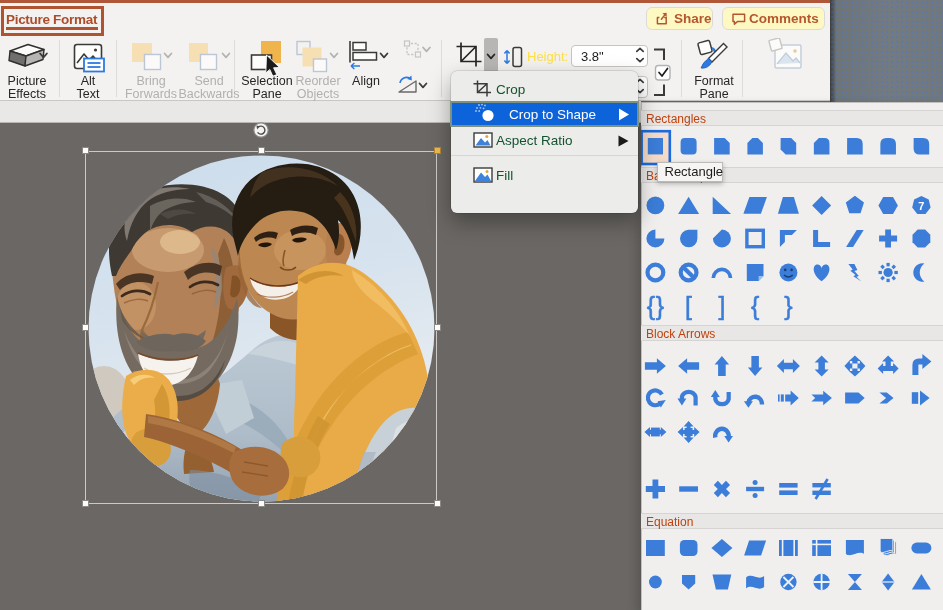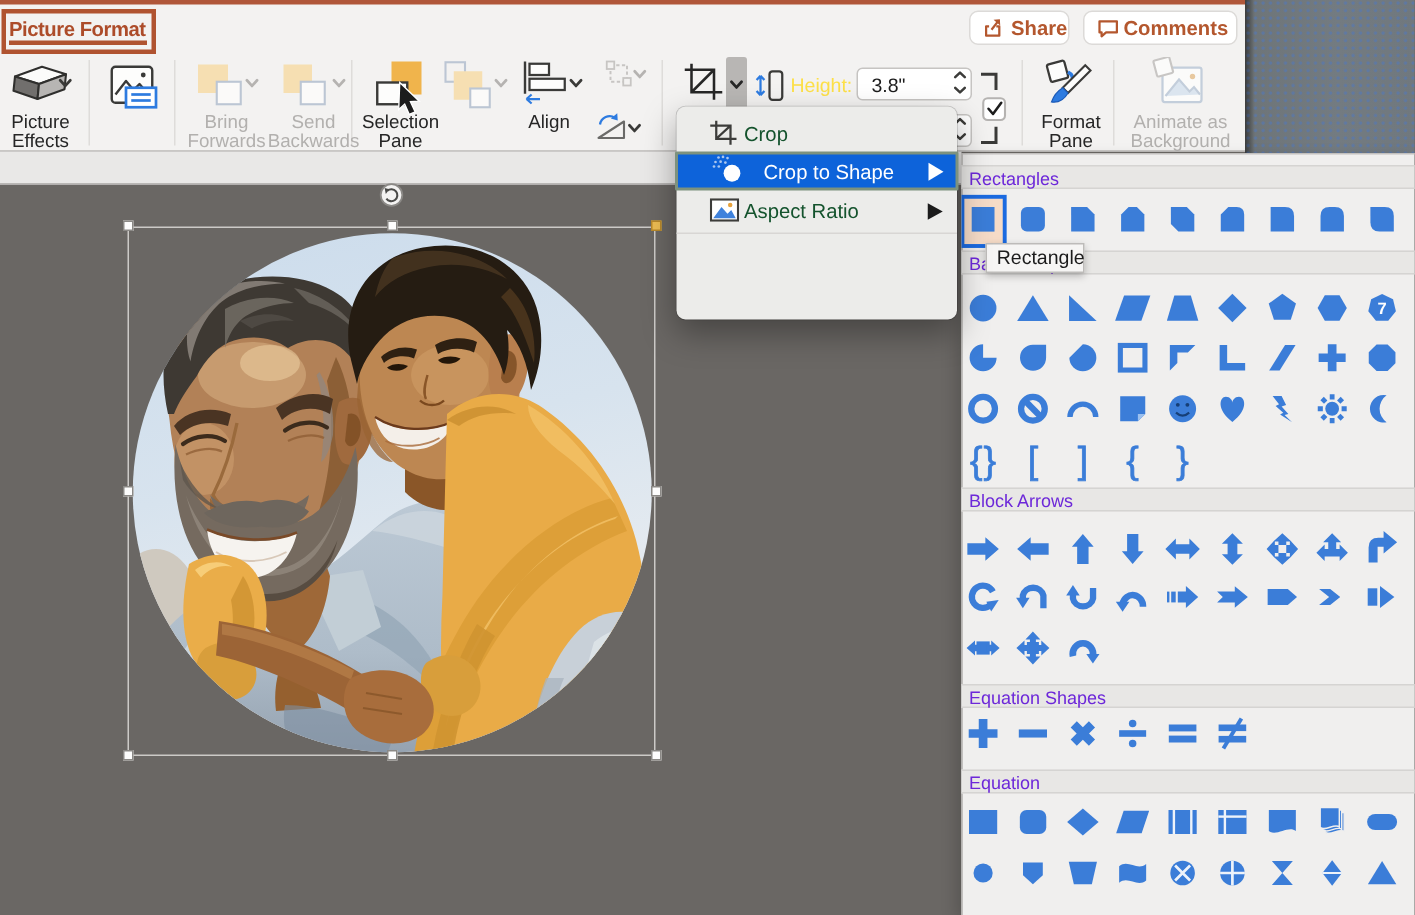--- a/index.html
+++ b/index.html
@@ -8,25 +8,25 @@
 #topbar{left:0;top:0;width:830px;height:3px;background:#b0573a}
 #desktop{left:830px;top:0;width:113px;height:102px;background-image:radial-gradient(circle at 2px 2px, rgba(80,120,190,0.55) 0.9px, rgba(80,120,190,0) 1.3px),linear-gradient(to right,#5b5d5e 0,#6e7579 7px,#737b81 55%,#70787e 100%);background-size:5px 5px,100% 100%;z-index:4}
 #strip{left:0;top:101px;width:641px;height:22px;background:#e9e8e7;border-bottom:1px solid #b9b7b5;z-index:2}
 #canvas{left:0;top:124px;width:641px;height:486px;background:#6a6764;z-index:1}
 .lbl{position:absolute;font-size:12.5px;line-height:13.4px;text-align:center;color:#262626;white-space:pre}
 .dis{color:#b2b0ae}
 .sep{position:absolute;top:40px;height:57px;width:1px;background:#dedcda}
 #tab{left:1px;top:6px;width:103px;height:30px;border:3px solid #b05330;z-index:7;position:absolute}
 #tabtext{left:6px;top:12px;font-size:13.5px;font-weight:bold;color:#ad4c2a;letter-spacing:-0.3px;position:absolute;white-space:nowrap;z-index:8}
 #tabline{left:6px;top:26.5px;width:92px;height:3px;background:#b05330;position:absolute;z-index:8}
-.btn{position:absolute;top:7px;height:23px;background:#ffffff;border:1px solid #dcdad8;border-radius:6px;display:flex;align-items:center;color:#b4572e;font-size:13.5px;font-weight:600;z-index:6}
+.btn{position:absolute;top:7px;height:23px;background:#fef9c3;border:1px solid #dcdad8;border-radius:6px;display:flex;align-items:center;color:#b4572e;font-size:13.5px;font-weight:600;z-index:6}
 .field{position:absolute;background:#fff;border:1px solid #c6c4c2;border-radius:4px;font-size:13px;color:#1c1c1c}
 #panel{left:641px;top:102px;width:302px;height:508px;background:#f0efee;border-left:1px solid #c2c0be;border-top:1px solid #c2c0be;z-index:20;box-shadow:-4px 4px 10px rgba(0,0,0,0.18)}
 .band{position:absolute;left:0;width:302px;height:16px;background:#e8e7e5;border-top:1px solid #d5d4d2;border-bottom:1px solid #d5d4d2}
-.band span{position:absolute;left:5px;top:1px;font-size:12px;color:#6d28d9}
+.band span{position:absolute;left:5px;top:1px;font-size:12px;color:#c2410c}
 #menu{left:451px;top:71px;width:187px;height:142px;background:#ececea;border-radius:6px;box-shadow:0 0 0 0.5px rgba(0,0,0,0.18),0 9px 22px rgba(0,0,0,0.34);z-index:50}
 .mi{position:absolute;left:0;width:187px;height:24px;font-size:13.5px;color:#14532d}
 .mi .t{position:absolute;left:45px;top:4.5px}
 #tooltip{left:656.5px;top:161.8px;width:66px;height:20px;background:#f6f5f4;border:1px solid #bdbbb9;box-shadow:0 2px 5px rgba(0,0,0,0.25);z-index:40;font-size:13px;color:#1c1c1c;padding-left:7px;line-height:18px}
 .hshadow{position:absolute;left:830px;top:0;width:6px;height:102px;background:linear-gradient(to right,rgba(0,0,0,0.35),rgba(0,0,0,0));z-index:5}
 </style></head><body>
 <div id="app">
     <div id="canvas" class="abs"></div>
     <svg style="position:absolute;left:88px;top:155px;z-index:2" width="347" height="347" viewBox="88 155 347 347">
       <defs>
@@ -263,43 +263,42 @@
       <path d="M708.5,58.5 L712,62 Q708,69 701,68 Q703,62 708.5,58.5 Z" fill="#2d7be0" stroke="#1c5bb8" stroke-width="0.8"></path>
     </svg>
     <svg class="abs" style="left:766px;top:38px;z-index:6" width="40" height="35" viewBox="766 38 40 35">
       <rect x="775" y="45" width="26" height="23" rx="1.5" fill="#fbfbfa" stroke="#c3cedb" stroke-width="1.5"></rect>
       <path d="M777,64 L786,53 L793,61 L796,58 L800,63" fill="#dbe5ef" stroke="#c3cedb" stroke-width="1.4"></path>
       <circle cx="795" cy="51" r="1.8" fill="#e8c9a0"></circle>
       <rect x="770" y="39" width="11" height="11" rx="1" transform="rotate(-15 775.5 44.5)" fill="#fbfbfa" stroke="#c8c6c4" stroke-width="1.4"></rect>
     </svg>
     <div class="lbl" style="left:-18.0px;top:75px;width:90px;z-index:6">Picture
 Effects</div>
+    <div class="lbl" style="left:43.0px;top:75px;width:90px;z-index:6">Alt
+Text</div>
     <div class="lbl dis" style="left:106.0px;top:75px;width:90px;z-index:6">Bring
 Forwards</div>
     <div class="lbl dis" style="left:164.0px;top:75px;width:90px;z-index:6">Send
 Backwards</div>
     <div class="lbl" style="left:222.0px;top:75px;width:90px;z-index:6">Selection
 Pane</div>
+    <div class="lbl dis" style="left:273.0px;top:75px;width:90px;z-index:6">Reorder
+Objects</div>
     <div class="lbl" style="left:321.0px;top:75px;width:90px;z-index:6">Align</div>
     <div class="lbl" style="left:669.0px;top:75px;width:90px;z-index:6">Format
 Pane</div>
-    <div class="lbl dis" style="left:737.0px;top:75px;width:100px;z-index:6">Animate as
-Background</div>
     <div id="panel" class="abs"></div>
     <div class="band" style="top:110px;left:641px;z-index:21;position:absolute">
       <span>Rectangles</span>
     </div>
     <div class="band" style="top:167px;left:641px;z-index:21;position:absolute">
       <span>Basic Shapes</span>
     </div>
     <div class="band" style="top:325px;left:641px;z-index:21;position:absolute">
       <span>Block Arrows</span>
-    </div>
-    <div class="band" style="top:456px;left:641px;z-index:21;position:absolute">
-      <span>Equation Shapes</span>
     </div>
     <div class="band" style="top:513px;left:641px;z-index:21;position:absolute">
       <span>Equation</span>
     </div>
     <svg class="abs" style="left:641px;top:102px;z-index:22" width="302" height="508" viewBox="641 102 302 508">
       <rect x="641.6" y="131.2" width="28.2" height="32.8" fill="#f5dbc7" stroke="#1b6ae0" stroke-width="2.6"></rect>
       <rect x="647.8" y="138.0" width="15.2" height="16.4" fill="#3b7dd8"></rect>
       <rect x="680.6" y="138.0" width="16.0" height="16.4" rx="4" fill="#3b7dd8"></rect>
       <polygon points="714.1,138.0 724.7,138.0 729.7,143.0 729.7,154.4 714.1,154.4" fill="#3b7dd8"></polygon>
       <polygon points="752.4,138.0 757.9,138.0 762.9,143.0 762.9,154.4 747.4,154.4 747.4,143.0" fill="#3b7dd8"></polygon>
@@ -464,13 +463,21 @@
           <rect x="1" y="1" width="18" height="14" fill="#fff" stroke="#3c3c3a" stroke-width="1.4"></rect>
           <path d="M2.5,13.5 L8,6 L12,10.5 L14.5,8 L17.5,13.5 Z" fill="#3f82dc"></path>
           <circle cx="13.8" cy="4.6" r="1.5" fill="#e8a33d"></circle>
         </svg>
         <span class="t">Aspect Ratio</span>
         <svg width="11" height="12" style="position:absolute;left:167px;top:6.5px" viewBox="0 0 11 12">
           <path d="M0.5,0.5 L10.5,6 L0.5,11.5 Z" fill="#1b1b1b"></path>
         </svg>
       </div>
       <div style="position:absolute;left:0;top:84px;width:187px;height:1px;background:#d8d6d4"></div>
+      <div class="mi" style="top:92px">
+        <svg width="20" height="16" style="position:absolute;left:22px;top:3.5px" viewBox="0 0 20 16">
+          <rect x="1" y="1" width="18" height="14" fill="#fff" stroke="#3c3c3a" stroke-width="1.4"></rect>
+          <path d="M1.8,14.2 L8,5.5 L12,10 L14.5,7.5 L18.2,14.2 Z" fill="#3f82dc"></path>
+          <circle cx="14" cy="4.4" r="1.5" fill="#e8a33d"></circle>
+        </svg>
+        <span class="t">Fill</span>
+      </div>
     </div>
   </div>
 </body></html>

